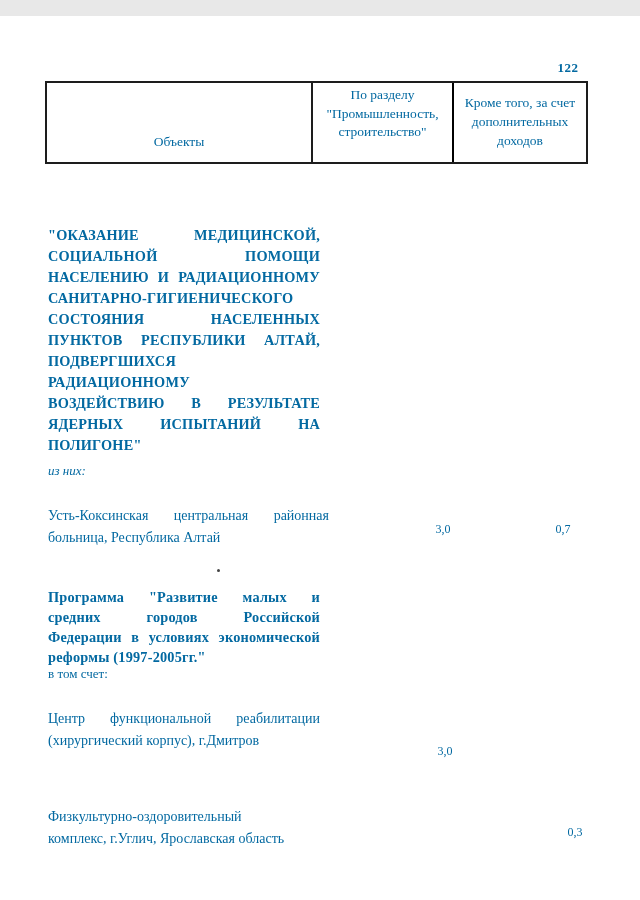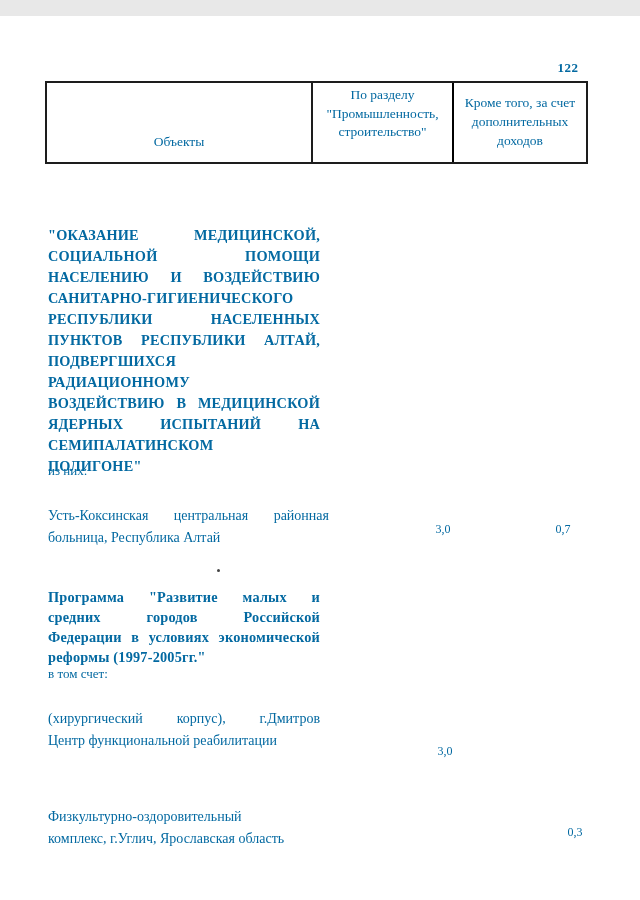--- a/index.html
+++ b/index.html
@@ -67,21 +67,21 @@
     font-size: 14.3px;
     letter-spacing: 0.2px;
   }
   .ptitle1 { top: 209px; line-height: 21px; }
   .ptitle2 { top: 571px; line-height: 20px; }
   .subnote {
     position: absolute;
     left: 48px;
     font-size: 13px;
   }
-  .subnote1 { top: 447px; }
+  .subnote1 { top: 447px; font-style: italic; }
   .subnote2 { top: 650px; }
   .row-name {
     position: absolute;
     left: 48px;
     font-size: 14px;
     line-height: 22px;
   }
   .row1 { top: 489px; width: 281px; }
   .row2 { top: 692px; width: 272px; }
   .row3 { top: 790px; width: 300px; }
@@ -122,29 +122,28 @@
     <div class="hcell hcell-additional">
         <div>Кроме того, за счет</div>
         <div>дополнительных</div>
         <div>доходов</div>
       </div>
   </div>
 
   <div class="ptitle ptitle1 jlines">
       <div>"ОКАЗАНИЕ МЕДИЦИНСКОЙ,</div>
       <div>СОЦИАЛЬНОЙ ПОМОЩИ</div>
-      <div>НАСЕЛЕНИЮ И ВОЗДЕЙСТВИЮ</div>
+      <div>НАСЕЛЕНИЮ И РАДИАЦИОННОМУ</div>
       <div>САНИТАРНО-ГИГИЕНИЧЕСКОГО</div>
-      <div>РЕСПУБЛИКИ НАСЕЛЕННЫХ</div>
+      <div>СОСТОЯНИЯ НАСЕЛЕННЫХ</div>
       <div>ПУНКТОВ РЕСПУБЛИКИ АЛТАЙ,</div>
       <div>ПОДВЕРГШИХСЯ</div>
       <div>РАДИАЦИОННОМУ</div>
-      <div>ВОЗДЕЙСТВИЮ В МЕДИЦИНСКОЙ</div>
+      <div>ВОЗДЕЙСТВИЮ В РЕЗУЛЬТАТЕ</div>
       <div>ЯДЕРНЫХ ИСПЫТАНИЙ НА</div>
-      <div>СЕМИПАЛАТИНСКОМ</div>
       <div>ПОЛИГОНЕ"</div>
     </div>
   <div class="subnote subnote1">из них:</div>
 
   <div class="row-name row1 jlines">
       <div>Усть-Коксинская центральная районная</div>
       <div>больница, Республика Алтай</div>
     </div>
   <div class="value v-r1-section">3,0</div>
   <div class="value v-r1-additional">0,7</div>
@@ -153,22 +152,22 @@
 
   <div class="ptitle ptitle2 jlines">
       <div>Программа "Развитие малых и</div>
       <div>средних городов Российской</div>
       <div>Федерации в условиях экономической</div>
       <div>реформы (1997-2005гг."</div>
     </div>
   <div class="subnote subnote2">в том счет:</div>
 
   <div class="row-name row2 jlines">
+      <div>Центр функциональной реабилитации</div>
       <div>(хирургический корпус), г.Дмитров</div>
-      <div>Центр функциональной реабилитации</div>
     </div>
   <div class="value v-r2-section">3,0</div>
 
   <div class="row-name row3 jlines">
       <div>Физкультурно-оздоровительный</div>
       <div>комплекс, г.Углич, Ярославская область</div>
     </div>
   <div class="value v-r3-additional">0,3</div>
 
 </div>

